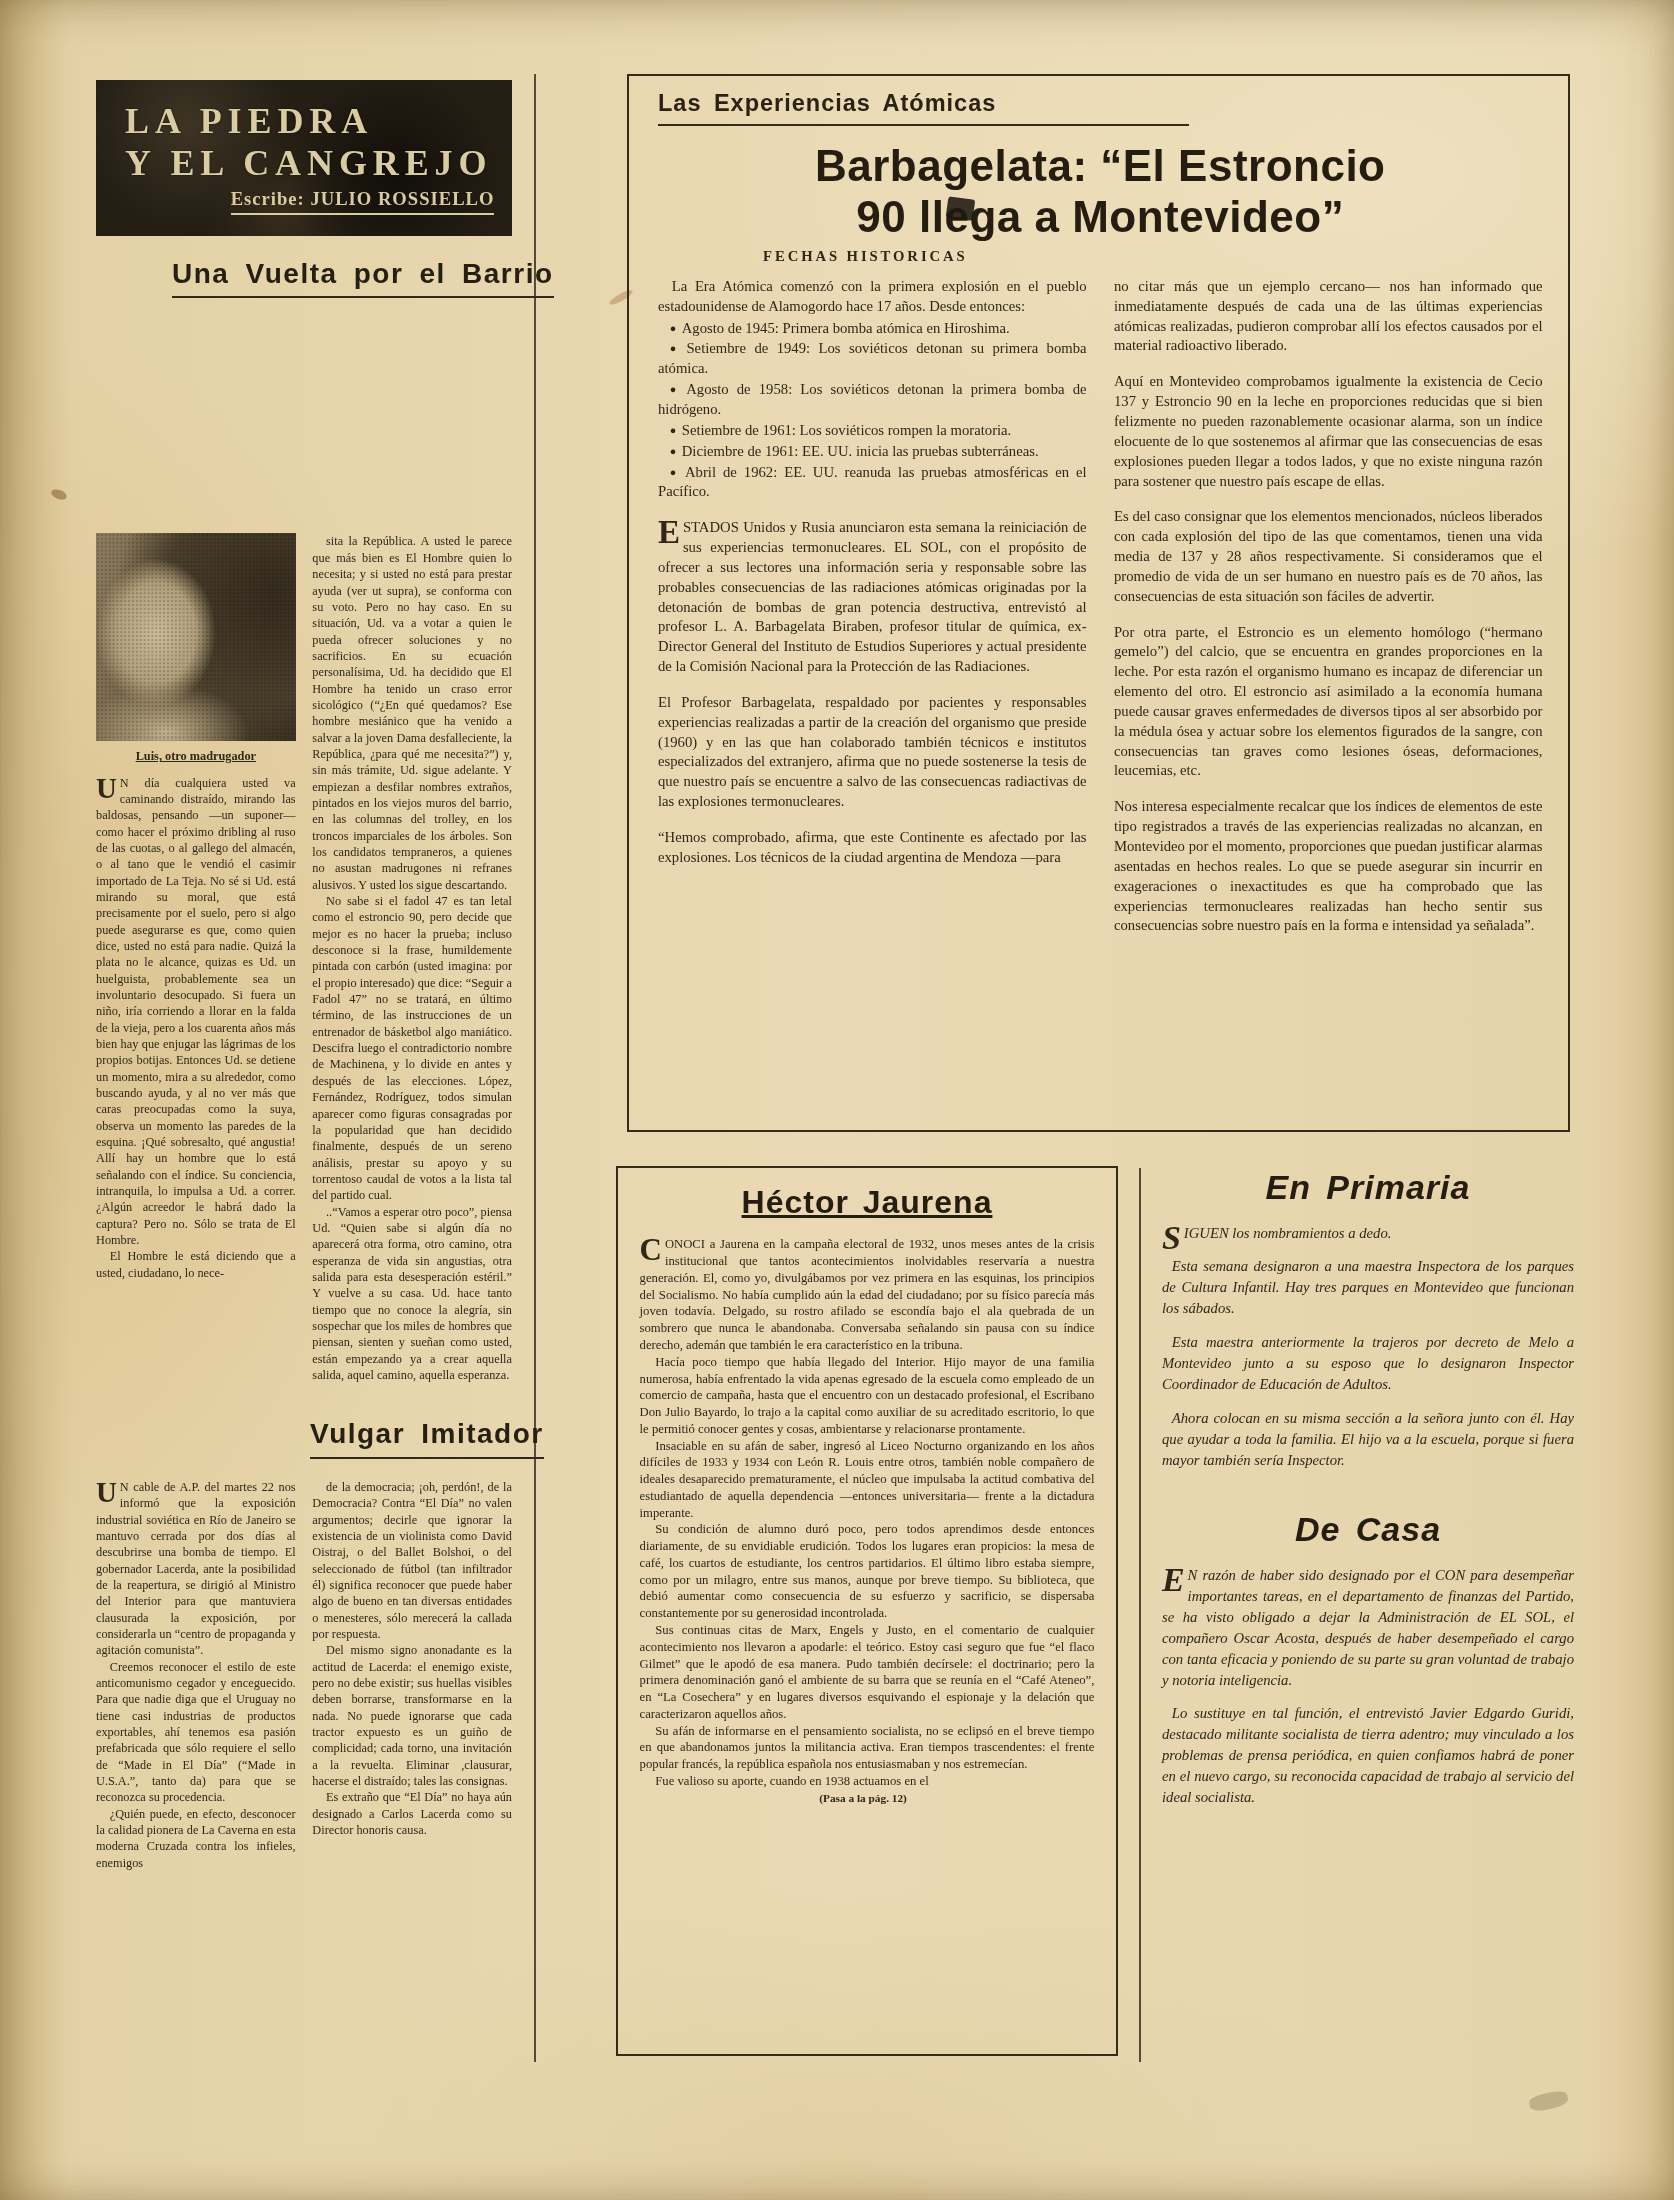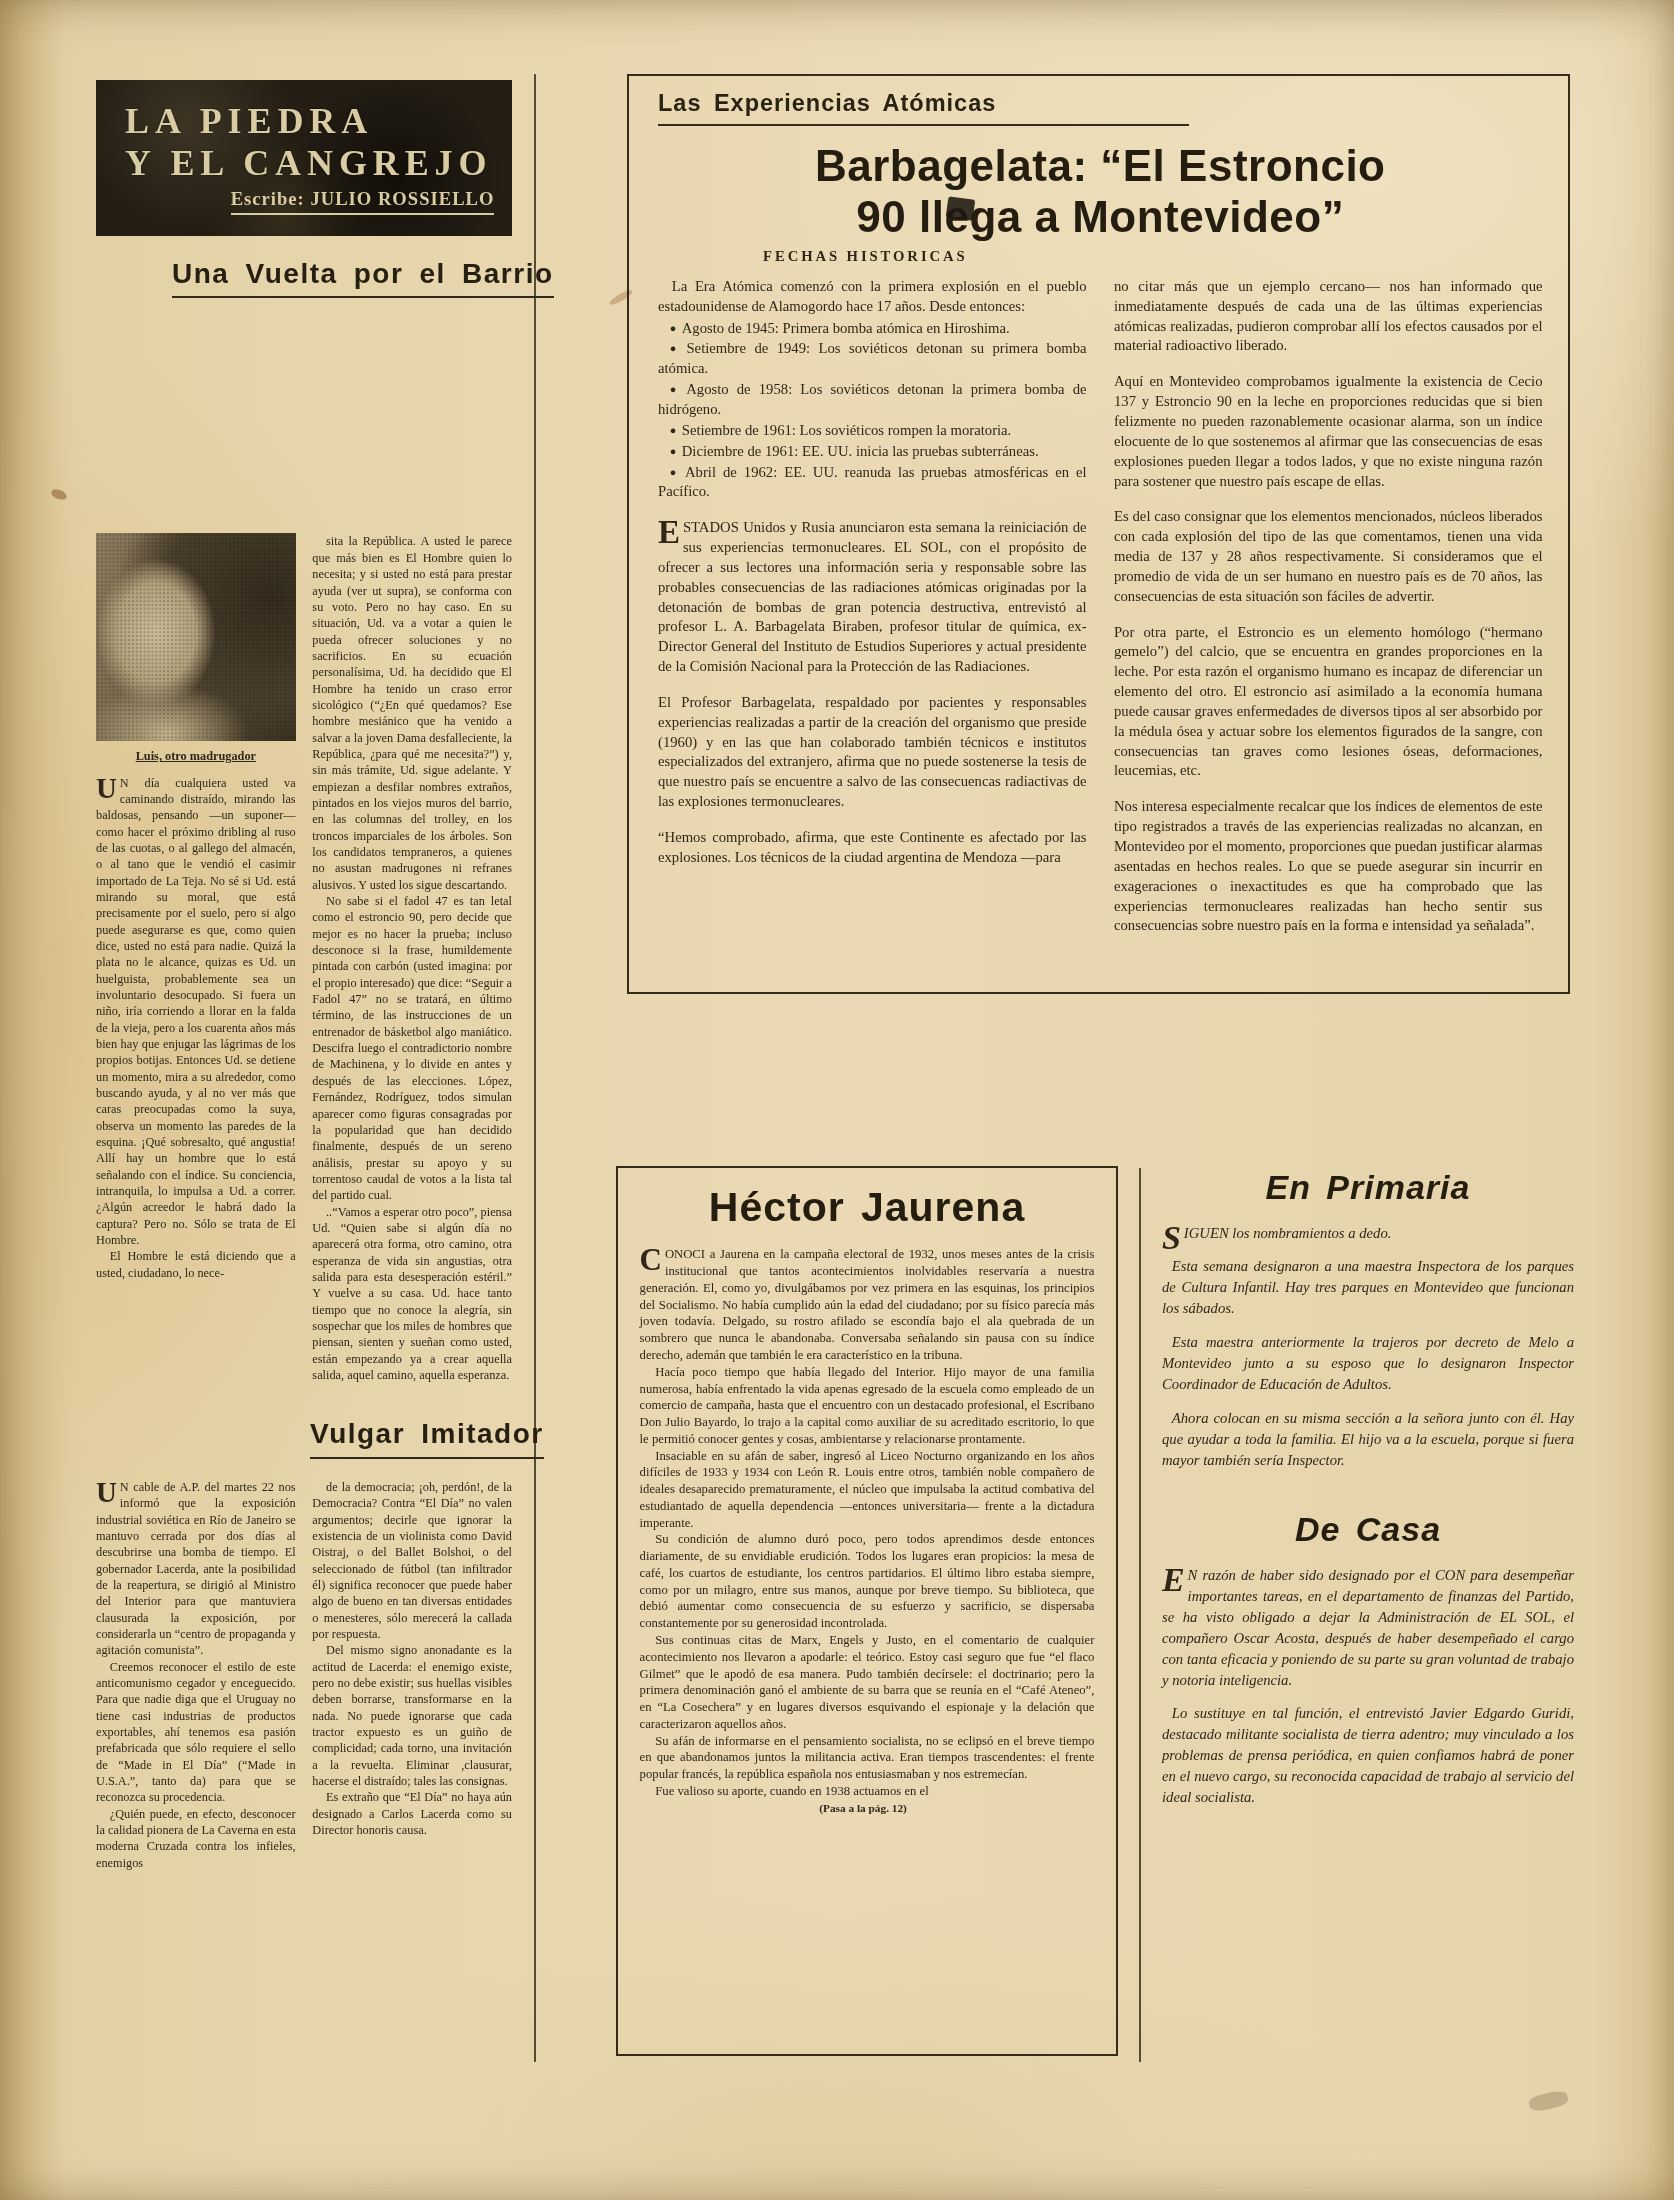--- a/index.html
+++ b/index.html
@@ -60,43 +60,43 @@
       radial-gradient(54px 37px at 27% 24%, #6e5d43 0%, rgba(110,93,67,0) 65%),
       radial-gradient(118px 69px at 35% 96%, #c3b28c 0%, rgba(195,178,140,0) 70%),
       radial-gradient(196px 186px at 88% 30%, #352c1e 0%, #4a3f2c 55%, rgba(74,63,44,0) 80%),
       linear-gradient(115deg, #8d7c60 0%, #776649 40%, #514430 68%, #382f20 100%);}
   .photo::after{content:"";position:absolute;inset:0;
     background-image:radial-gradient(rgba(30,22,10,.22) 1px, rgba(0,0,0,0) 1.4px);
     background-size:3.9px 3.9px;mix-blend-mode:multiply;}
   figcaption{font-size:12.3px;font-weight:bold;text-align:center;margin-top:6.9px;}
 
   
-  .atomic-box{position:absolute;left:627px;top:74px;width:943px;height:920px;box-sizing:border-box;
+  .atomic-box{position:absolute;left:627px;top:74px;width:943px;height:1058px;box-sizing:border-box;
     border:2.9px solid #342b1b;padding:13.7px 25.5px 0 29px;overflow:hidden;}
   .kicker{font-family:"Liberation Sans",sans-serif;font-weight:700;font-size:23.5px;letter-spacing:1px;
     word-spacing:4.9px;color:#2a2314;width:60%;border-bottom:2.5px solid #342b1b;padding-bottom:7.8px;}
   h1.headline{font-family:"Liberation Sans",sans-serif;font-weight:700;color:#241d10;
     font-size:44px;line-height:1.16;text-align:center;letter-spacing:0.5px;margin:13.7px 29px 3.9px 29px;position:relative;}
   .smudge{position:absolute;left:31.5%;top:57%;width:26.5px;height:20.6px;background:#1e1810;
     border-radius:2.9px;transform:rotate(8deg);opacity:.88;}
   .subhead{font-weight:bold;font-size:14.7px;letter-spacing:2.9px;width:46%;text-align:center;margin:5.9px 0 11.8px 3.9px;}
   .atomic-cols{display:flex;gap:27.4px;text-align:justify;font-size:14.7px;line-height:1.35;}
   .atomic-cols .col{flex:1;min-width:0;}
   .atomic-cols p{margin:0 0 2px 0;}
   .atomic-cols p.intro{text-indent:13.7px;}
   .atomic-cols p.bullet{text-indent:11.8px;margin:1px 0;}
   .bullet::before{content:"\25CF\2002";font-size:10.8px;position:relative;top:-1px;}
   .atomic-cols p.gap-top{margin-top:16px;}
   .atomic-cols .dc{font-size:33px;line-height:27.4px;}
 
   
   .jaurena-box{position:absolute;left:616px;top:1166px;width:502px;height:890px;box-sizing:border-box;
     border:2.9px solid #342b1b;padding:11.8px 21.6px 0 21.6px;overflow:hidden;}
-  h2.t-jaurena{font-family:"Liberation Sans",sans-serif;font-weight:700;font-size:41px;
-    letter-spacing:1px;word-spacing:3.9px;color:#241d10;text-align:center;margin:3.9px 0 15.7px 0;}
+  h2.t-jaurena{font-family:"Liberation Sans",sans-serif;font-weight:700;font-size:32px;
+    letter-spacing:1px;word-spacing:3.9px;color:#241d10;text-align:center;margin:3.9px 0 15.7px 0;text-decoration:underline;}
   .jaurena-body{font-size:12.7px;line-height:1.32;text-align:justify;}
   .jaurena-body p{margin:0;text-indent:15.7px;}
   .jaurena-body p.has-drop{text-indent:0;}
   .jaurena-body .dc{font-size:31px;line-height:26.5px;}
   .cont-note{font-size:11.3px;font-weight:bold;text-align:center;margin-top:1px;padding-right:7.8px;}
 
   
   .right-col{position:absolute;left:1162px;top:1168px;width:412px;font-style:italic;}
   h2.r-title{font-family:"Liberation Sans",sans-serif;font-weight:700;font-size:34px;
     letter-spacing:1px;word-spacing:4.9px;color:#241d10;text-align:center;margin:0 0 15.7px 0;}

